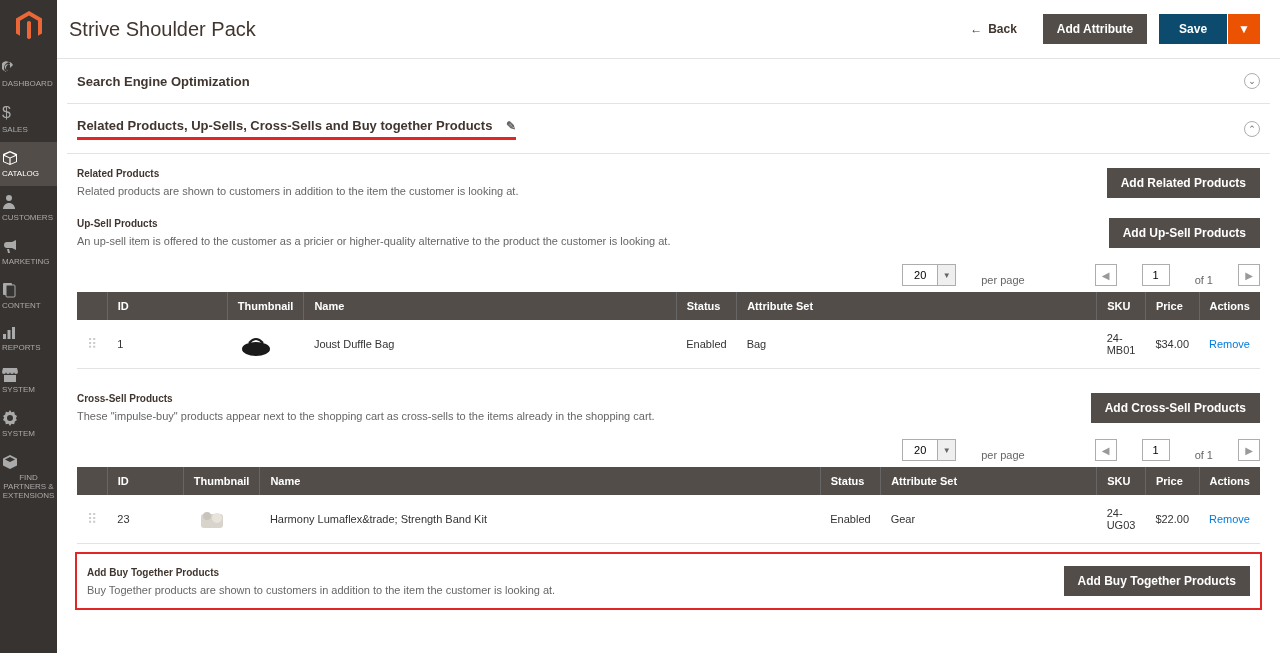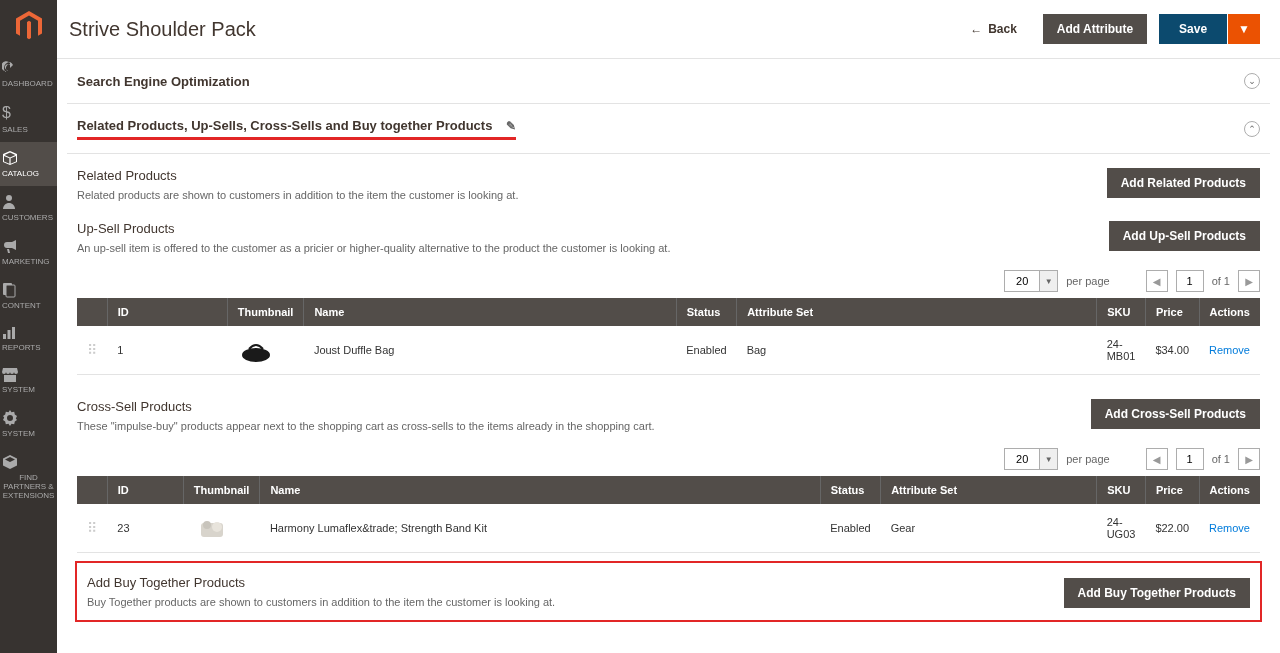--- a/index.html
+++ b/index.html
@@ -21,23 +21,23 @@
 .btn-save-caret { background: #eb5202; color: #fff; padding: 8px 10px; margin-left: 1px; }
 .content { padding: 0 10px 20px 10px; }
 .section-header { display: flex; align-items: center; padding: 14px 10px; border-bottom: 1px solid #e3e3e3; cursor: pointer; }
 .section-title { font-size: 13px; font-weight: 600; color: #41362f; flex: 1; }
 .edit-icon { margin-left: 10px; color: #666; font-size: 12px; }
 .chevron { width: 16px; height: 16px; border: 1px solid #adadad; border-radius: 50%; display: flex; align-items: center; justify-content: center; font-size: 9px; color: #666; }
 .underline-red { border-bottom: 3px solid #e22626; display: inline-block; padding-bottom: 4px; margin-bottom: -1px; }
 .subsection { padding: 14px 10px 6px 10px; }
 .subsection-row { display: flex; align-items: flex-start; gap: 20px; }
 .subsection-info { flex: 1; }
-.subsection-title { font-size: 13px; font-weight: 400; color: #41362f; margin-bottom: 6px; }
+.subsection-title { font-size: 10px; font-weight: 700; color: #41362f; margin-bottom: 6px; }
 .subsection-desc { font-size: 11px; color: #666; }
-.pagination { display: flex; align-items: center; justify-content: flex-end; gap: 8px; padding: 10px 10px 6px 10px; font-size: 11px; color: #666; }
+.pagination { display: flex; align-items: flex-end; justify-content: flex-end; gap: 25px; padding: 10px 10px 6px 10px; font-size: 11px; color: #666; }
 .select-pp { display: flex; border: 1px solid #adadad; }
 .select-pp input { width: 34px; border: none; text-align: center; font-size: 11px; padding: 4px 2px; }
 .select-pp .caret { width: 18px; background: #efefef; border-left: 1px solid #adadad; display: flex; align-items: center; justify-content: center; font-size: 8px; cursor: pointer; }
 .page-nav { width: 22px; height: 22px; border: 1px solid #adadad; display: flex; align-items: center; justify-content: center; font-size: 10px; color: #999; cursor: pointer; background: #fff; }
 .page-input { width: 28px; height: 22px; border: 1px solid #adadad; text-align: center; font-size: 11px; }
 .table { width: calc(100% - 20px); margin: 0 10px; border-collapse: collapse; }
 .table th { background: #524d49; color: #fff; font-size: 11px; font-weight: 600; text-align: left; padding: 8px 10px; border-right: 1px solid #666; }
 .table th:last-child { border-right: none; }
 .table td { padding: 10px; border-bottom: 1px solid #e3e3e3; font-size: 11px; color: #333; vertical-align: middle; }
 .drag-handle { color: #ccc; font-size: 14px; cursor: move; }

